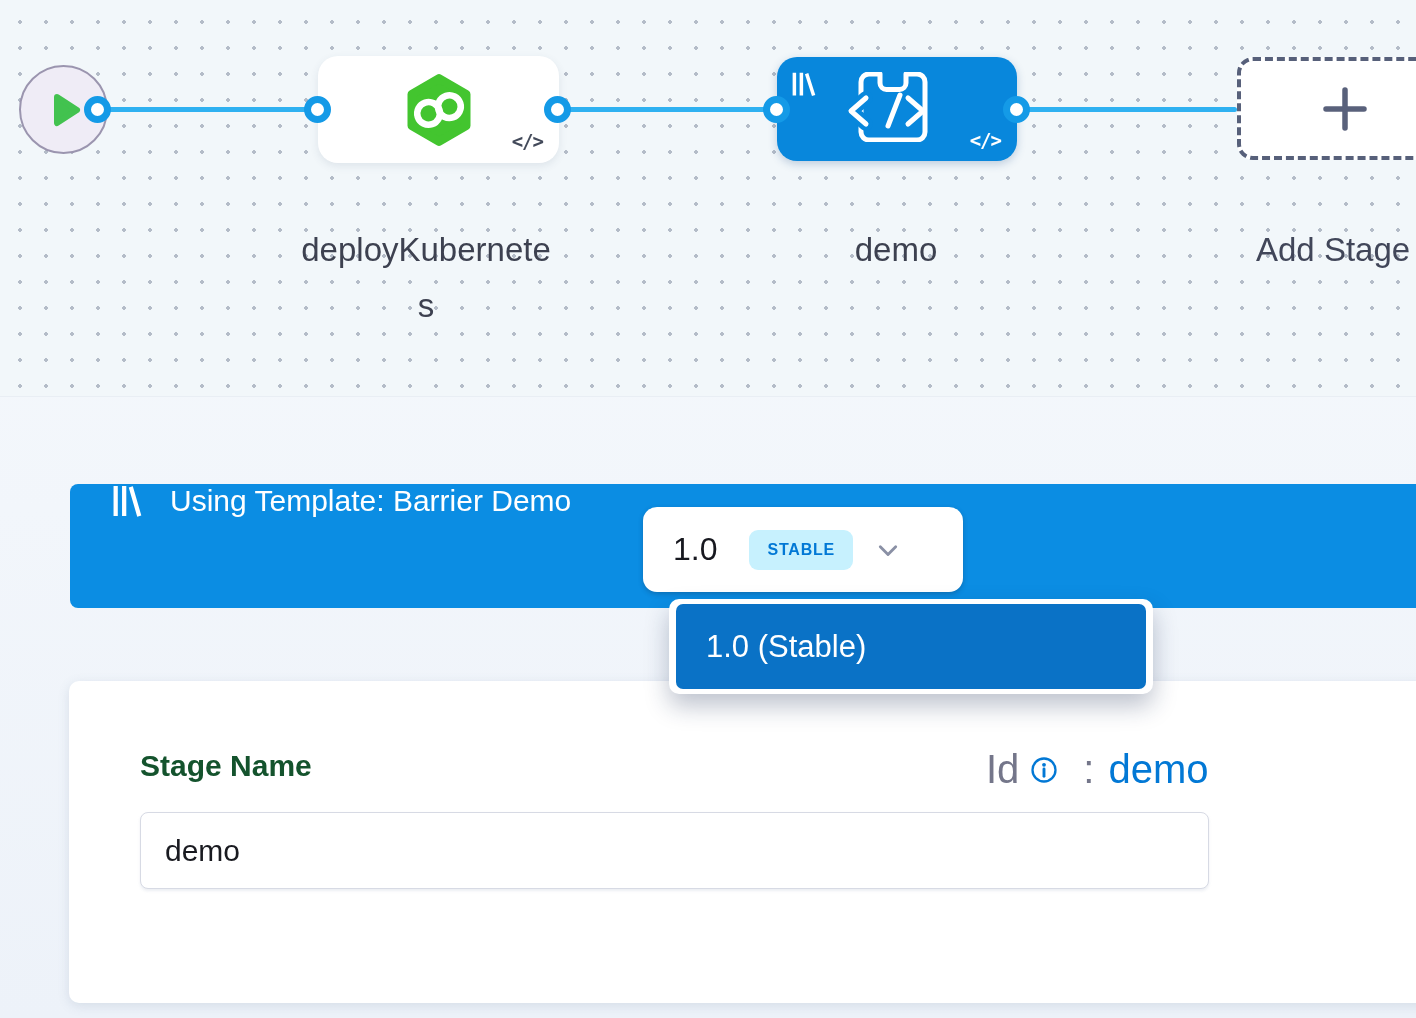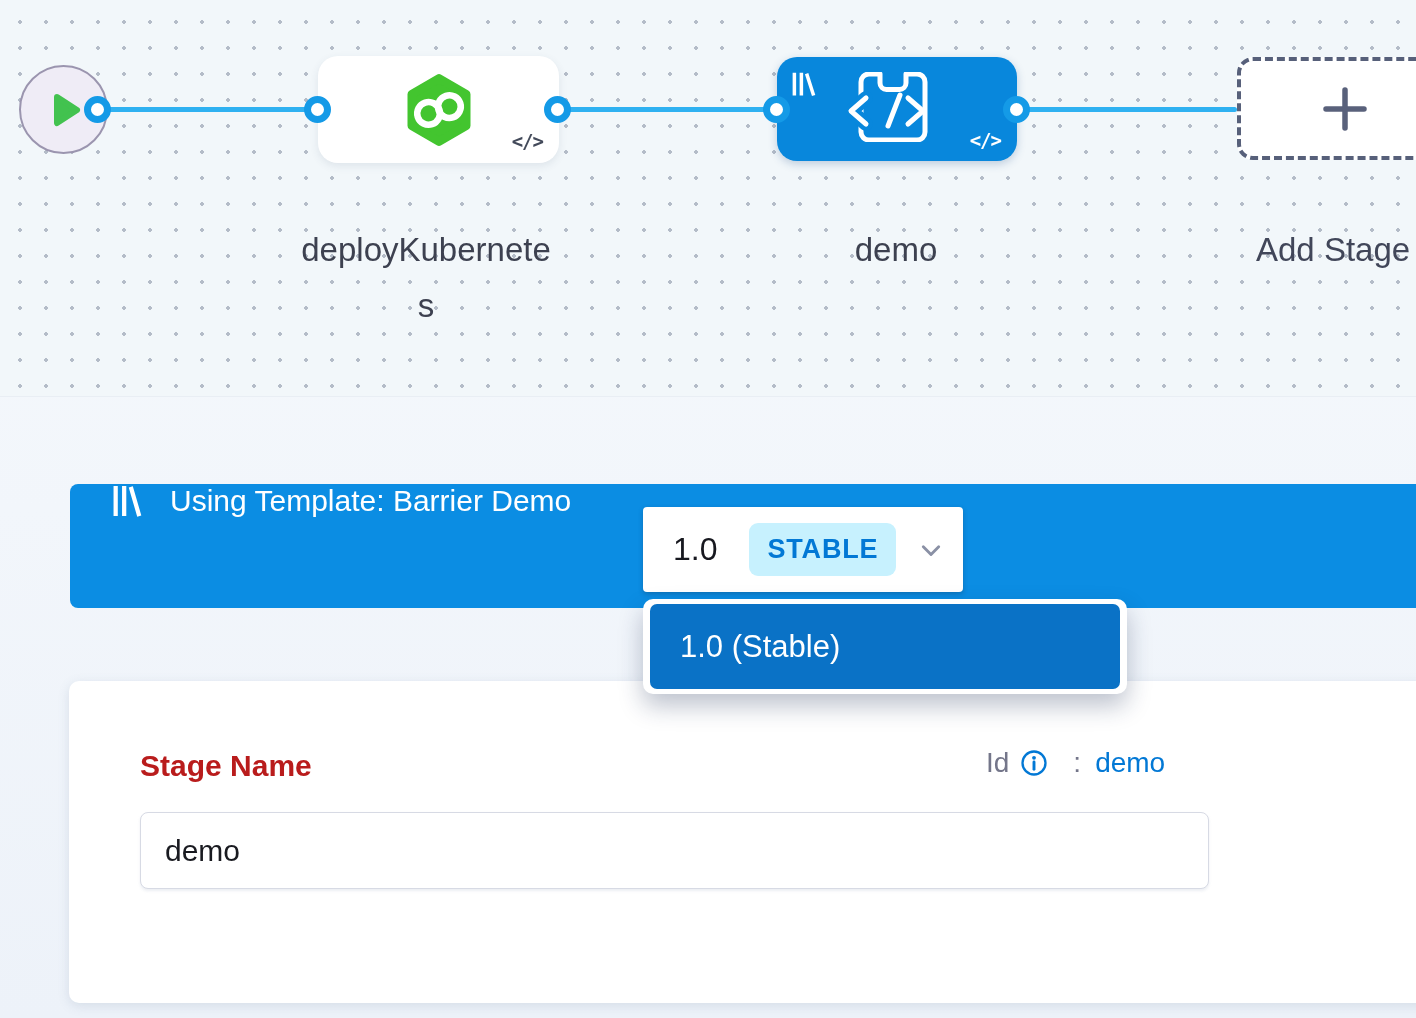--- a/index.html
+++ b/index.html
@@ -59,49 +59,49 @@
   
   .banner {
     position:absolute; left:70px; top:484px; width:1346px; height:124px;
     background:#0b8de3; border-radius:8px 0 0 8px;
     display:flex; z-index:3;
   }
   .banner-icon { margin-left:42px; flex:none; }
   .banner-text { margin-left:28px; color:#fff; font-size:30px; }
   .version-box {
     position:absolute; left:643px; top:507px; width:320px; height:85px;
-    background:#fff; border-radius:4px; box-shadow:0 2px 5px rgba(20,40,70,.28);
+    background:#fff; border-radius:14px; box-shadow:0 2px 5px rgba(20,40,70,.28);
     display:flex; align-items:center; z-index:5; cursor:pointer;
   }
   .version-num { margin-left:30px; font-size:32px; color:#17181f; }
   .stable-badge {
     margin-left:32px; background:#c7f1fe; color:#0278d5;
-    font-size:27px; font-weight:700; letter-spacing:.8px;
+    font-size:16px; font-weight:700; letter-spacing:.8px;
     padding:11px 18px; border-radius:9px;
   }
   .chev { margin-left:24px; display:flex; }
   .dropdown {
-    position:absolute; left:643px; top:599px; width:484px; height:95px; box-sizing:border-box;
+    position:absolute; left:669px; top:599px; width:484px; height:95px; box-sizing:border-box;
     background:#fff; border-radius:10px; padding:5px 7px;
     box-shadow:0 12px 24px rgba(20,40,80,.28); z-index:6;
   }
   .dropdown-item {
     width:100%; height:100%; box-sizing:border-box; background:#0a72c6; border-radius:7px;
     display:flex; align-items:center; padding-left:30px;
     color:#fff; font-size:31px; cursor:pointer;
   }
   
   .panel {
     position:absolute; left:69px; top:681px; width:1382px; height:322px;
     background:#fff; border-radius:10px; box-shadow:0 3px 12px rgba(90,110,140,.16); z-index:2;
   }
-  .field-label { position:absolute; left:71px; top:68px; font-size:30px; font-weight:700; color:#b91c1c;text-align:right; }
+  .field-label { position:absolute; left:71px; top:68px; font-size:30px; font-weight:700; color:#14532d;text-align:right; }
   .id-row {
     position:absolute; left:917px; top:66px; display:flex; align-items:center;
-    font-size:28px; color:#74768a;
+    font-size:40px; color:#74768a;
   }
   .id-label { margin-right:10px; }
   .id-sep { margin:0 14px 0 24px; }
   .id-value { color:#0278d5; }
   .stage-input {
     position:absolute; left:71px; top:131px; width:1069px; height:77px; box-sizing:border-box;
     border:1px solid #d7dae4; border-radius:8px; background:#fff;
     font-family:"Liberation Sans", sans-serif; font-size:30px; color:#191a20;
     padding:0 20px 0 24px; outline:none; box-shadow:0 2px 3px rgba(170,178,200,.22);
   }

